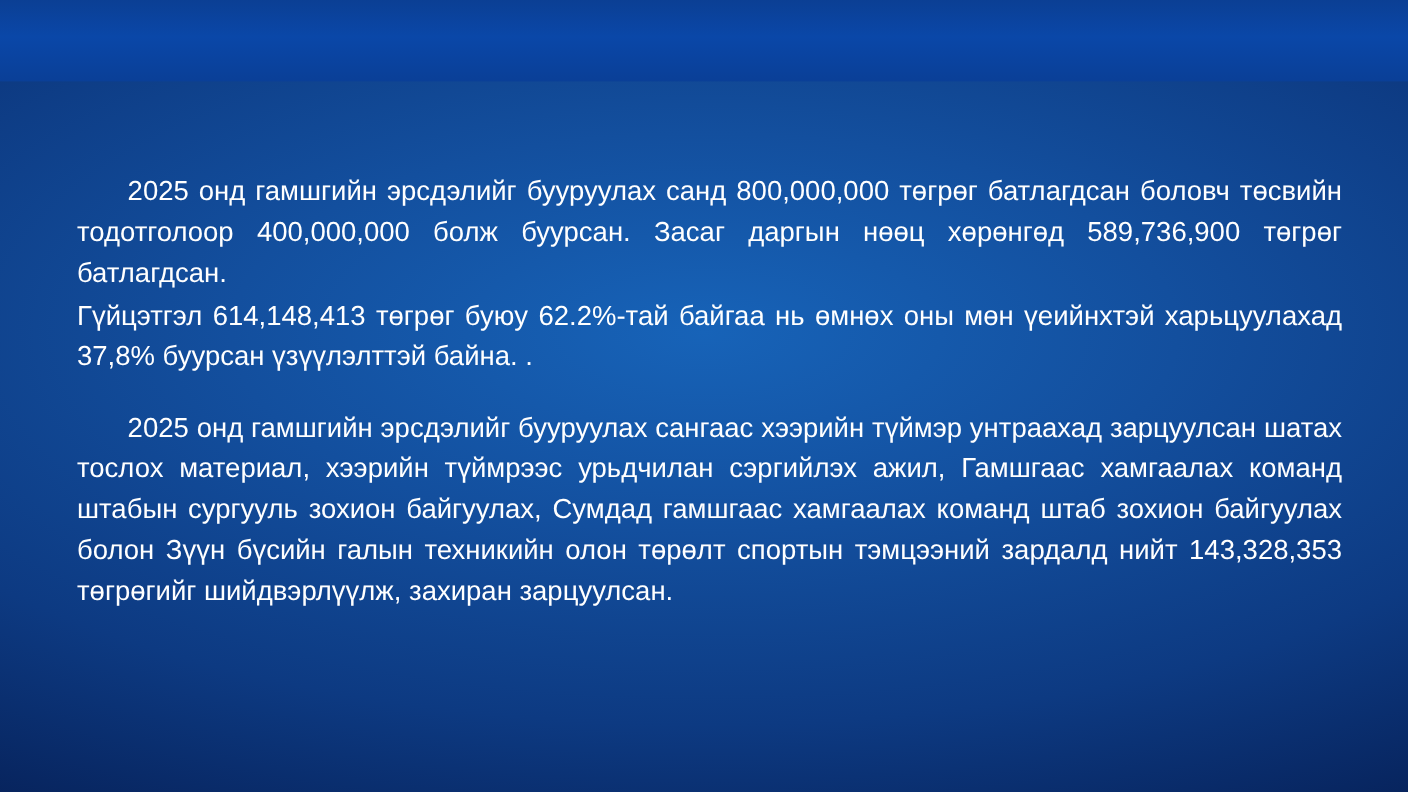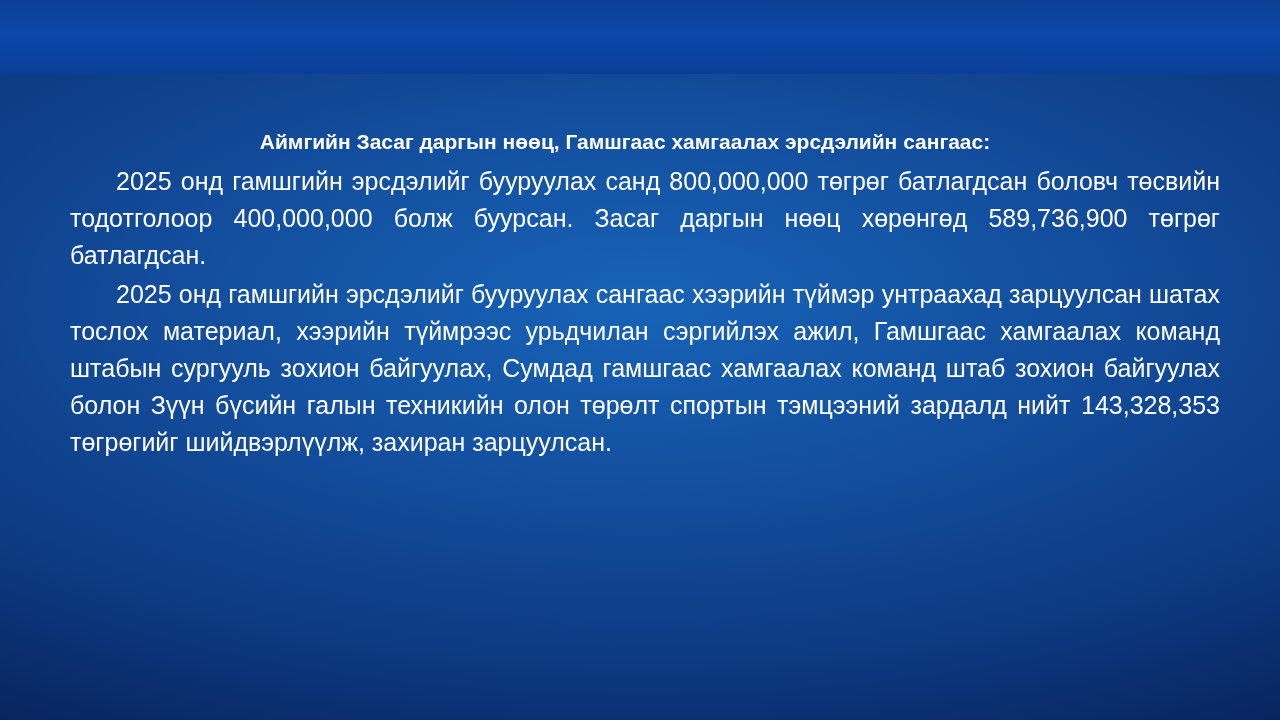--- a/index.html
+++ b/index.html
@@ -79,35 +79,35 @@
     padding-right: 40px;
   }
   .para {
     color: #ffffff;
     font-size: 25px;
     line-height: 1.48;
     text-align: justify;
     text-justify: inter-word;
     margin: 0 0 2px 0;
   }
-  .para.indent { text-indent: 46px; }
+  .para.indent { text-indent: 46px; margin-top: 28px; }
   .para:last-child { margin-bottom: 0; }
 </style>
 </head>
 <body>
 
 <div class="slide">
 
   <div class="top-band"></div>
 
 
   <div class="content">
 
-    <div class="lead">Аймгийн Засаг даргын нөөц, Гамшгаас хамгаалах эрсдэлийн сангаас:</div>
 
     <p class="para indent">2025 онд гамшгийн эрсдэлийг бууруулах санд 800,000,000 төгрөг батлагдсан боловч төсвийн тодотголоор 400,000,000 болж буурсан. Засаг даргын нөөц хөрөнгөд 589,736,900 төгрөг батлагдсан.</p>
 
+    <p class="para">Гүйцэтгэл 614,148,413 төгрөг буюу 62.2%-тай байгаа нь өмнөх оны мөн үеийнхтэй харьцуулахад 37,8% буурсан үзүүлэлттэй байна. .</p>
 
     <p class="para indent">2025 онд гамшгийн эрсдэлийг бууруулах сангаас хээрийн түймэр унтраахад зарцуулсан шатах тослох материал, хээрийн түймрээс урьдчилан сэргийлэх ажил, Гамшгаас хамгаалах команд штабын сургууль зохион байгуулах, Сумдад гамшгаас хамгаалах команд штаб зохион байгуулах болон Зүүн бүсийн галын техникийн олон төрөлт спортын тэмцээний зардалд нийт 143,328,353 төгрөгийг шийдвэрлүүлж, захиран зарцуулсан.</p>
 
   </div>
 
 </div>
 
 </body></html>

